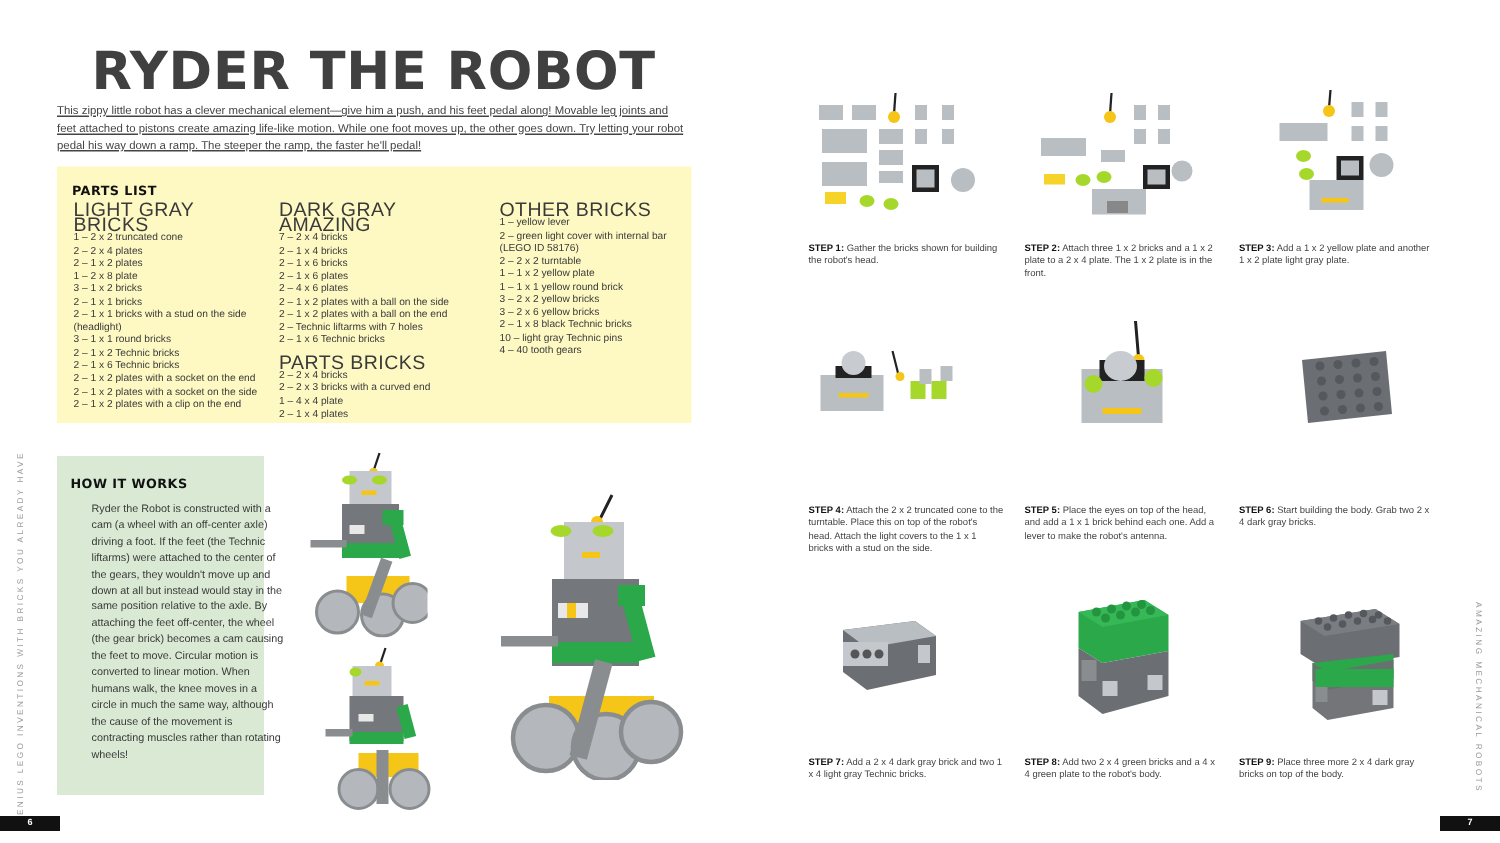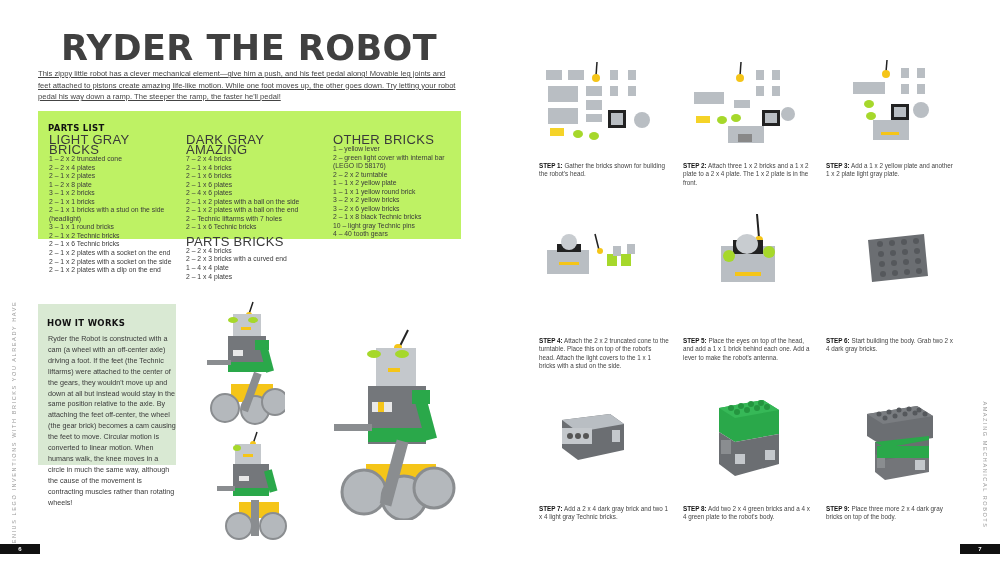--- a/index.html
+++ b/index.html
@@ -2,30 +2,30 @@
 <html><head>
 <meta charset="utf-8">
 <style>
   html, body { margin:0; padding:0; }
   body { width:1000px; height:562px; background:#ffffff; position:relative; overflow:hidden;
          font-family:"Liberation Sans", sans-serif; color:#333; }
   .abs { position:absolute; }
   .title { left:38px; top:28px; font-size:35px; font-weight:900; letter-spacing:0.5px; color:#404040;
            font-family:"DejaVu Sans", sans-serif;margin-left:23px; }
   .intro { left:38px; top:68px; width:420px; font-size:7.6px; line-height:11.5px; color:#444;text-decoration:underline; }
-  .parts { left:38px; top:111px; width:423px; height:128px; background:#bef264; }
+  .parts { left:38px; top:111px; width:423px; height:171px; background:#fef9c3; }
   .parts-title { position:absolute; left:10px; top:12px; font-size:8.5px; font-weight:bold; color:#111;
                  font-family:"DejaVu Sans", sans-serif; letter-spacing:0.3px; }
   .col { position:absolute; font-size:6.8px; line-height:8.55px; color:#3a3a3a; }
   .col h4 { margin:0; font-size:13px; font-weight:normal; color:#3a3a3a; letter-spacing:0.3px; line-height:10px; }
   .col .gap { height:5px; }
-  .how { left:38px; top:304px; width:138px; height:161px; background:#d9e9d3; }
+  .how { left:38px; top:304px; width:138px; height:226px; background:#d9e9d3; }
   .how-title { position:absolute; left:9px; top:14px; font-size:8.5px; font-weight:bold; color:#111;
                font-family:"DejaVu Sans", sans-serif; letter-spacing:0.3px; }
-  .how-body { position:absolute; left:10px; top:30px; width:128px; font-size:7.2px; line-height:10.9px; color:#3a3a3a; }
+  .how-body { position:absolute; left:23px; top:30px; width:128px; font-size:7.2px; line-height:10.9px; color:#3a3a3a; }
   .step { position:absolute; font-size:6.3px; line-height:8.4px; color:#444; width:130px; }
   .step b { color:#111; }
   .side { position:absolute; font-size:5.5px; letter-spacing:1.6px; color:#999; white-space:nowrap; }
   .pageno { position:absolute; width:40px; height:10px; background:#111; color:#fff; font-size:6px;
             font-weight:bold; line-height:10px; }
   .img { position:absolute; }
 </style>
 </head>
 <body>
 

